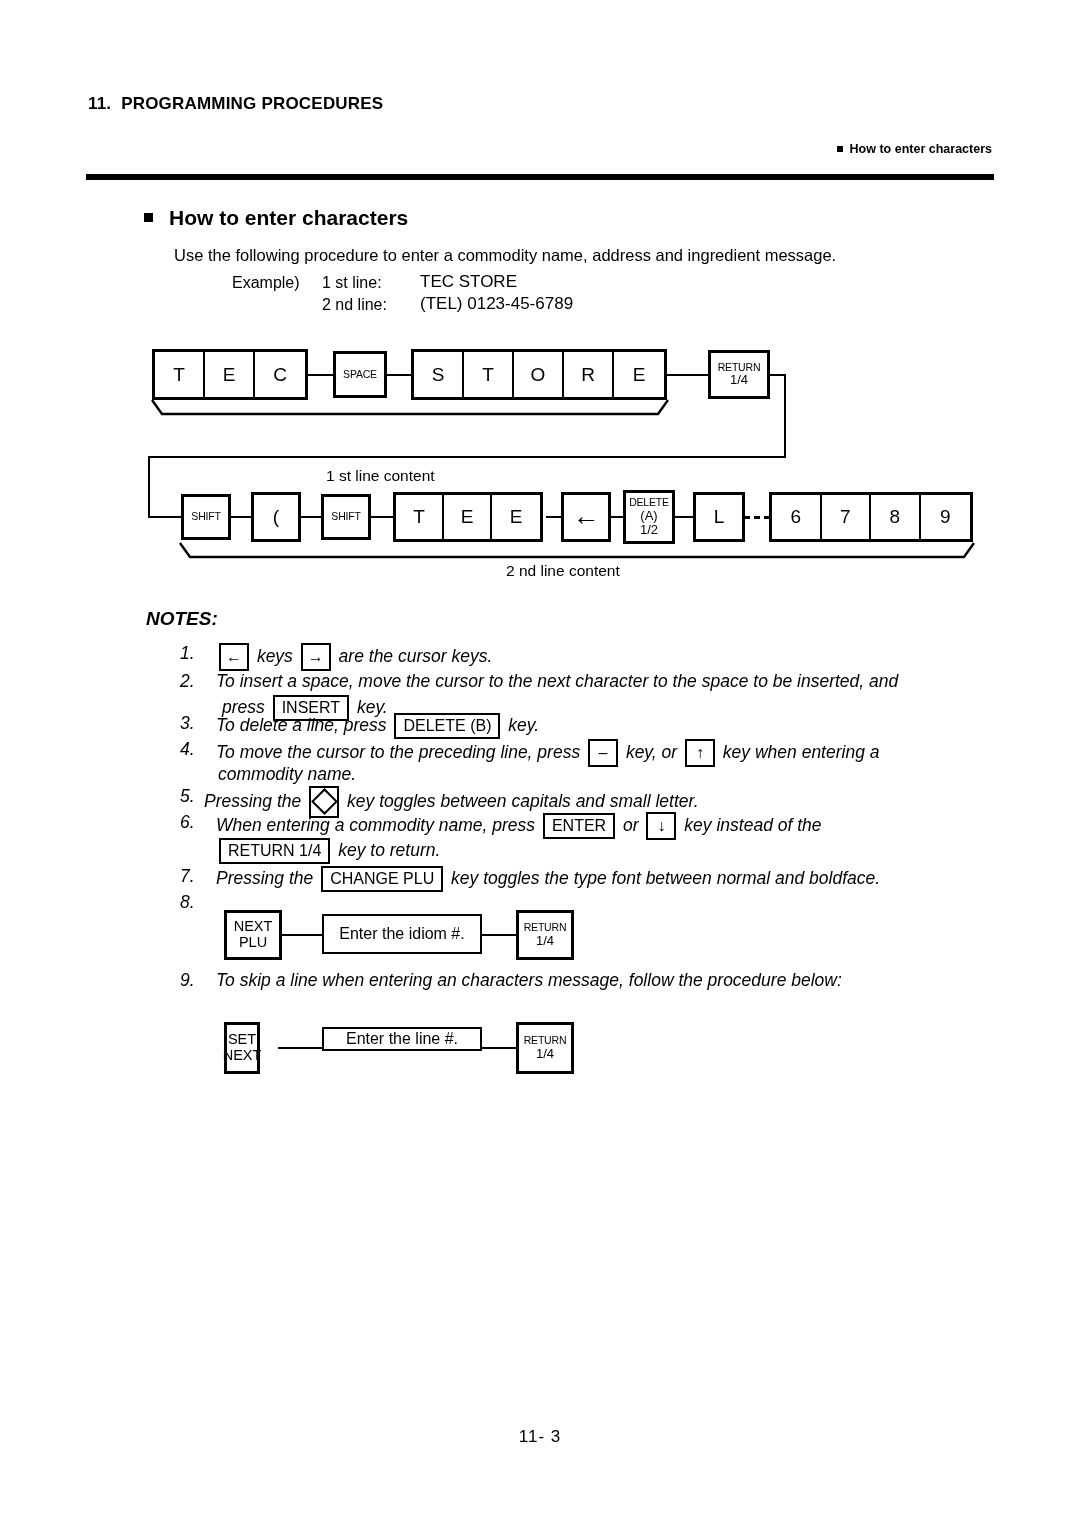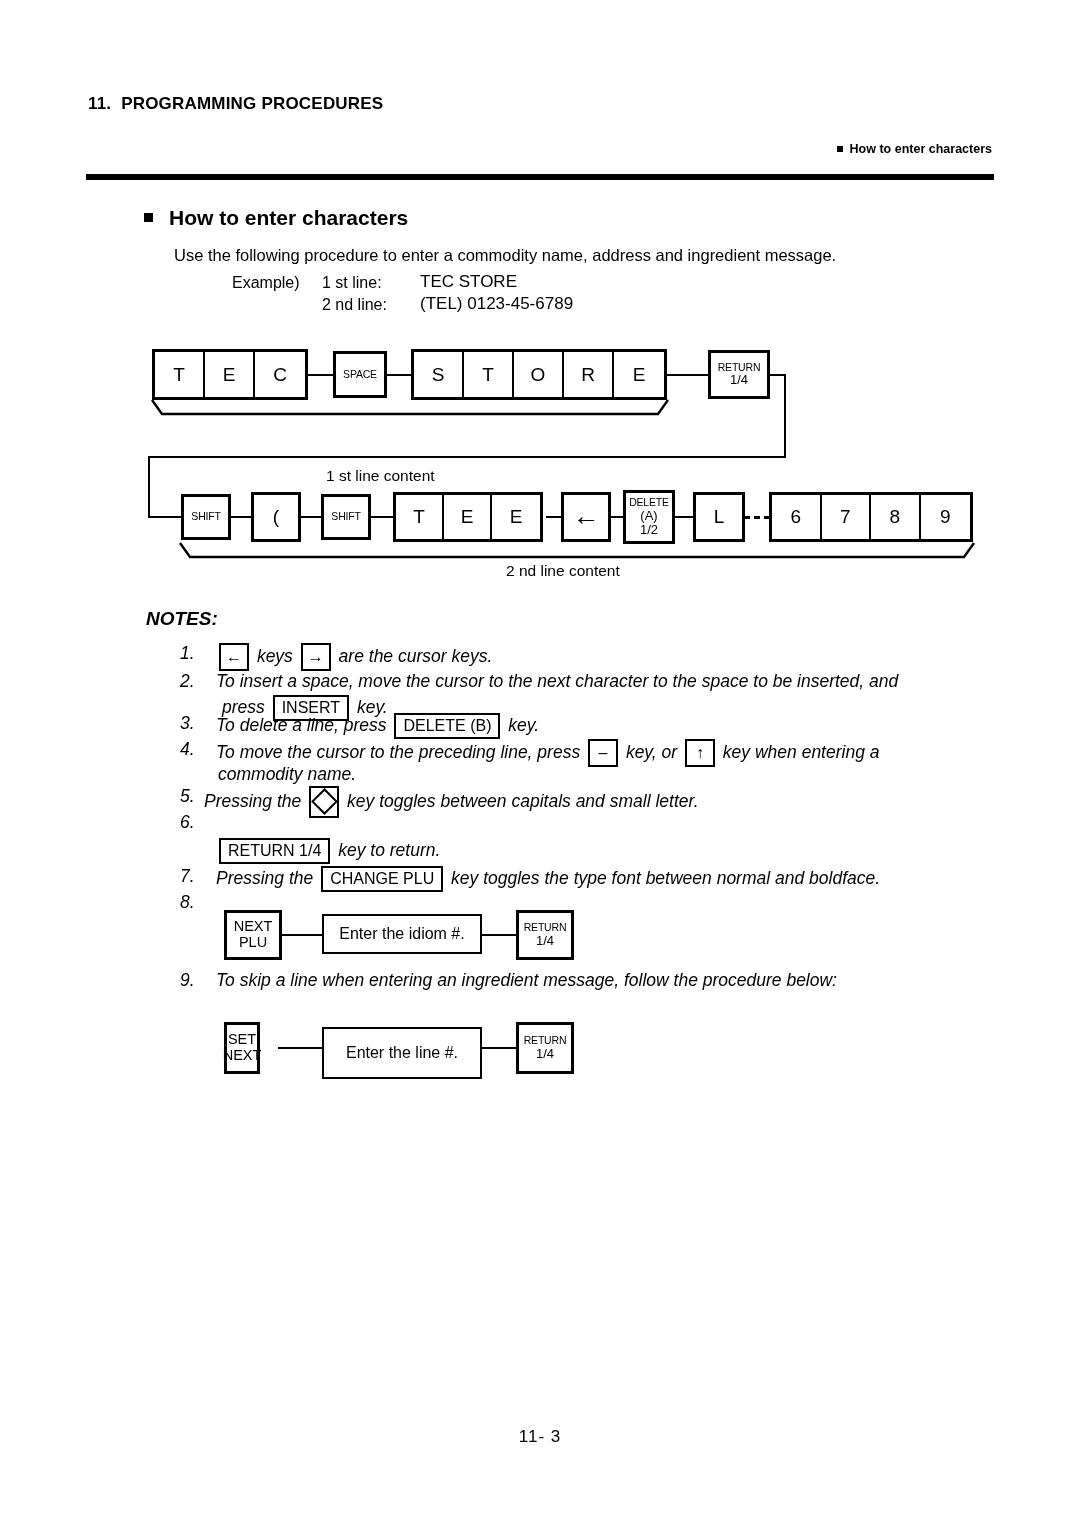--- a/index.html
+++ b/index.html
@@ -357,20 +357,27 @@
   <div class="note" style="left:218px; top:764px;">commodity name.</div>
 
   <div class="note-num" style="left:180px; top:786px;">5.</div>
   <div class="note" style="left:204px; top:786px;">
     <span>Pressing the</span>
     <span class="inlinekey sqk"><span class="diamond"></span></span>
     <span>key toggles between capitals and small letter.</span>
   </div>
 
   <div class="note-num" style="left:180px; top:812px;">6.</div>
+  <div class="note" style="left:216px; top:812px;">
+    <span>When entering a commodity name, press</span>
+    <span class="inlinekey">ENTER</span>
+    <span>or</span>
+    <span class="inlinekey sqk">↓</span>
+    <span>key instead of the</span>
+  </div>
   <div class="note" style="left:216px; top:838px;">
     <span class="inlinekey">RETURN 1/4</span>
     <span>key to return.</span>
   </div>
 
   <div class="note-num" style="left:180px; top:866px;">7.</div>
   <div class="note" style="left:216px; top:866px;">
     <span>Pressing the</span>
     <span class="inlinekey">CHANGE PLU</span>
     <span>key toggles the type font between normal and boldface.</span>
@@ -389,31 +396,31 @@
   <div class="key thin" style="left:322px; top:914px; width:160px; height:40px; font-size:16px;">
     <span>Enter the idiom #.</span>
   </div>
 
   <div class="key" style="left:516px; top:910px; width:58px; height:50px;">
     <span class="small">RETURN</span>
     <span class="med">1/4</span>
   </div>
 
   <div class="note-num" style="left:180px; top:970px;">9.</div>
-  <div class="note" style="left:216px; top:970px;">To skip a line when entering an ingredient message, follow the procedure below:</div>
+  <div class="note" style="left:216px; top:970px;">To skip a line when entering an characters message, follow the procedure below:</div>
 
   <div class="wire h" style="left:278px; top:1047px; width:48px;"></div>
   <div class="wire h" style="left:478px; top:1047px; width:42px;"></div>
 
   <div class="key" style="left:224px; top:1022px; width:36px; height:52px;">
     <span class="lbl14">SET</span>
     <span class="lbl14">NEXT</span>
   </div>
 
-  <div class="key thin" style="left:322px; top:1027px; width:160px; height:52px; font-size:16px;">
+  <div class="key thin" style="left:322px; top:1027px; width:160px; height:24px; font-size:16px;">
     <span>Enter the line #.</span>
   </div>
 
   <div class="key" style="left:516px; top:1022px; width:58px; height:52px;">
     <span class="small">RETURN</span>
     <span class="med">1/4</span>
   </div>
 
   <div class="footer">11- 3</div>
 

